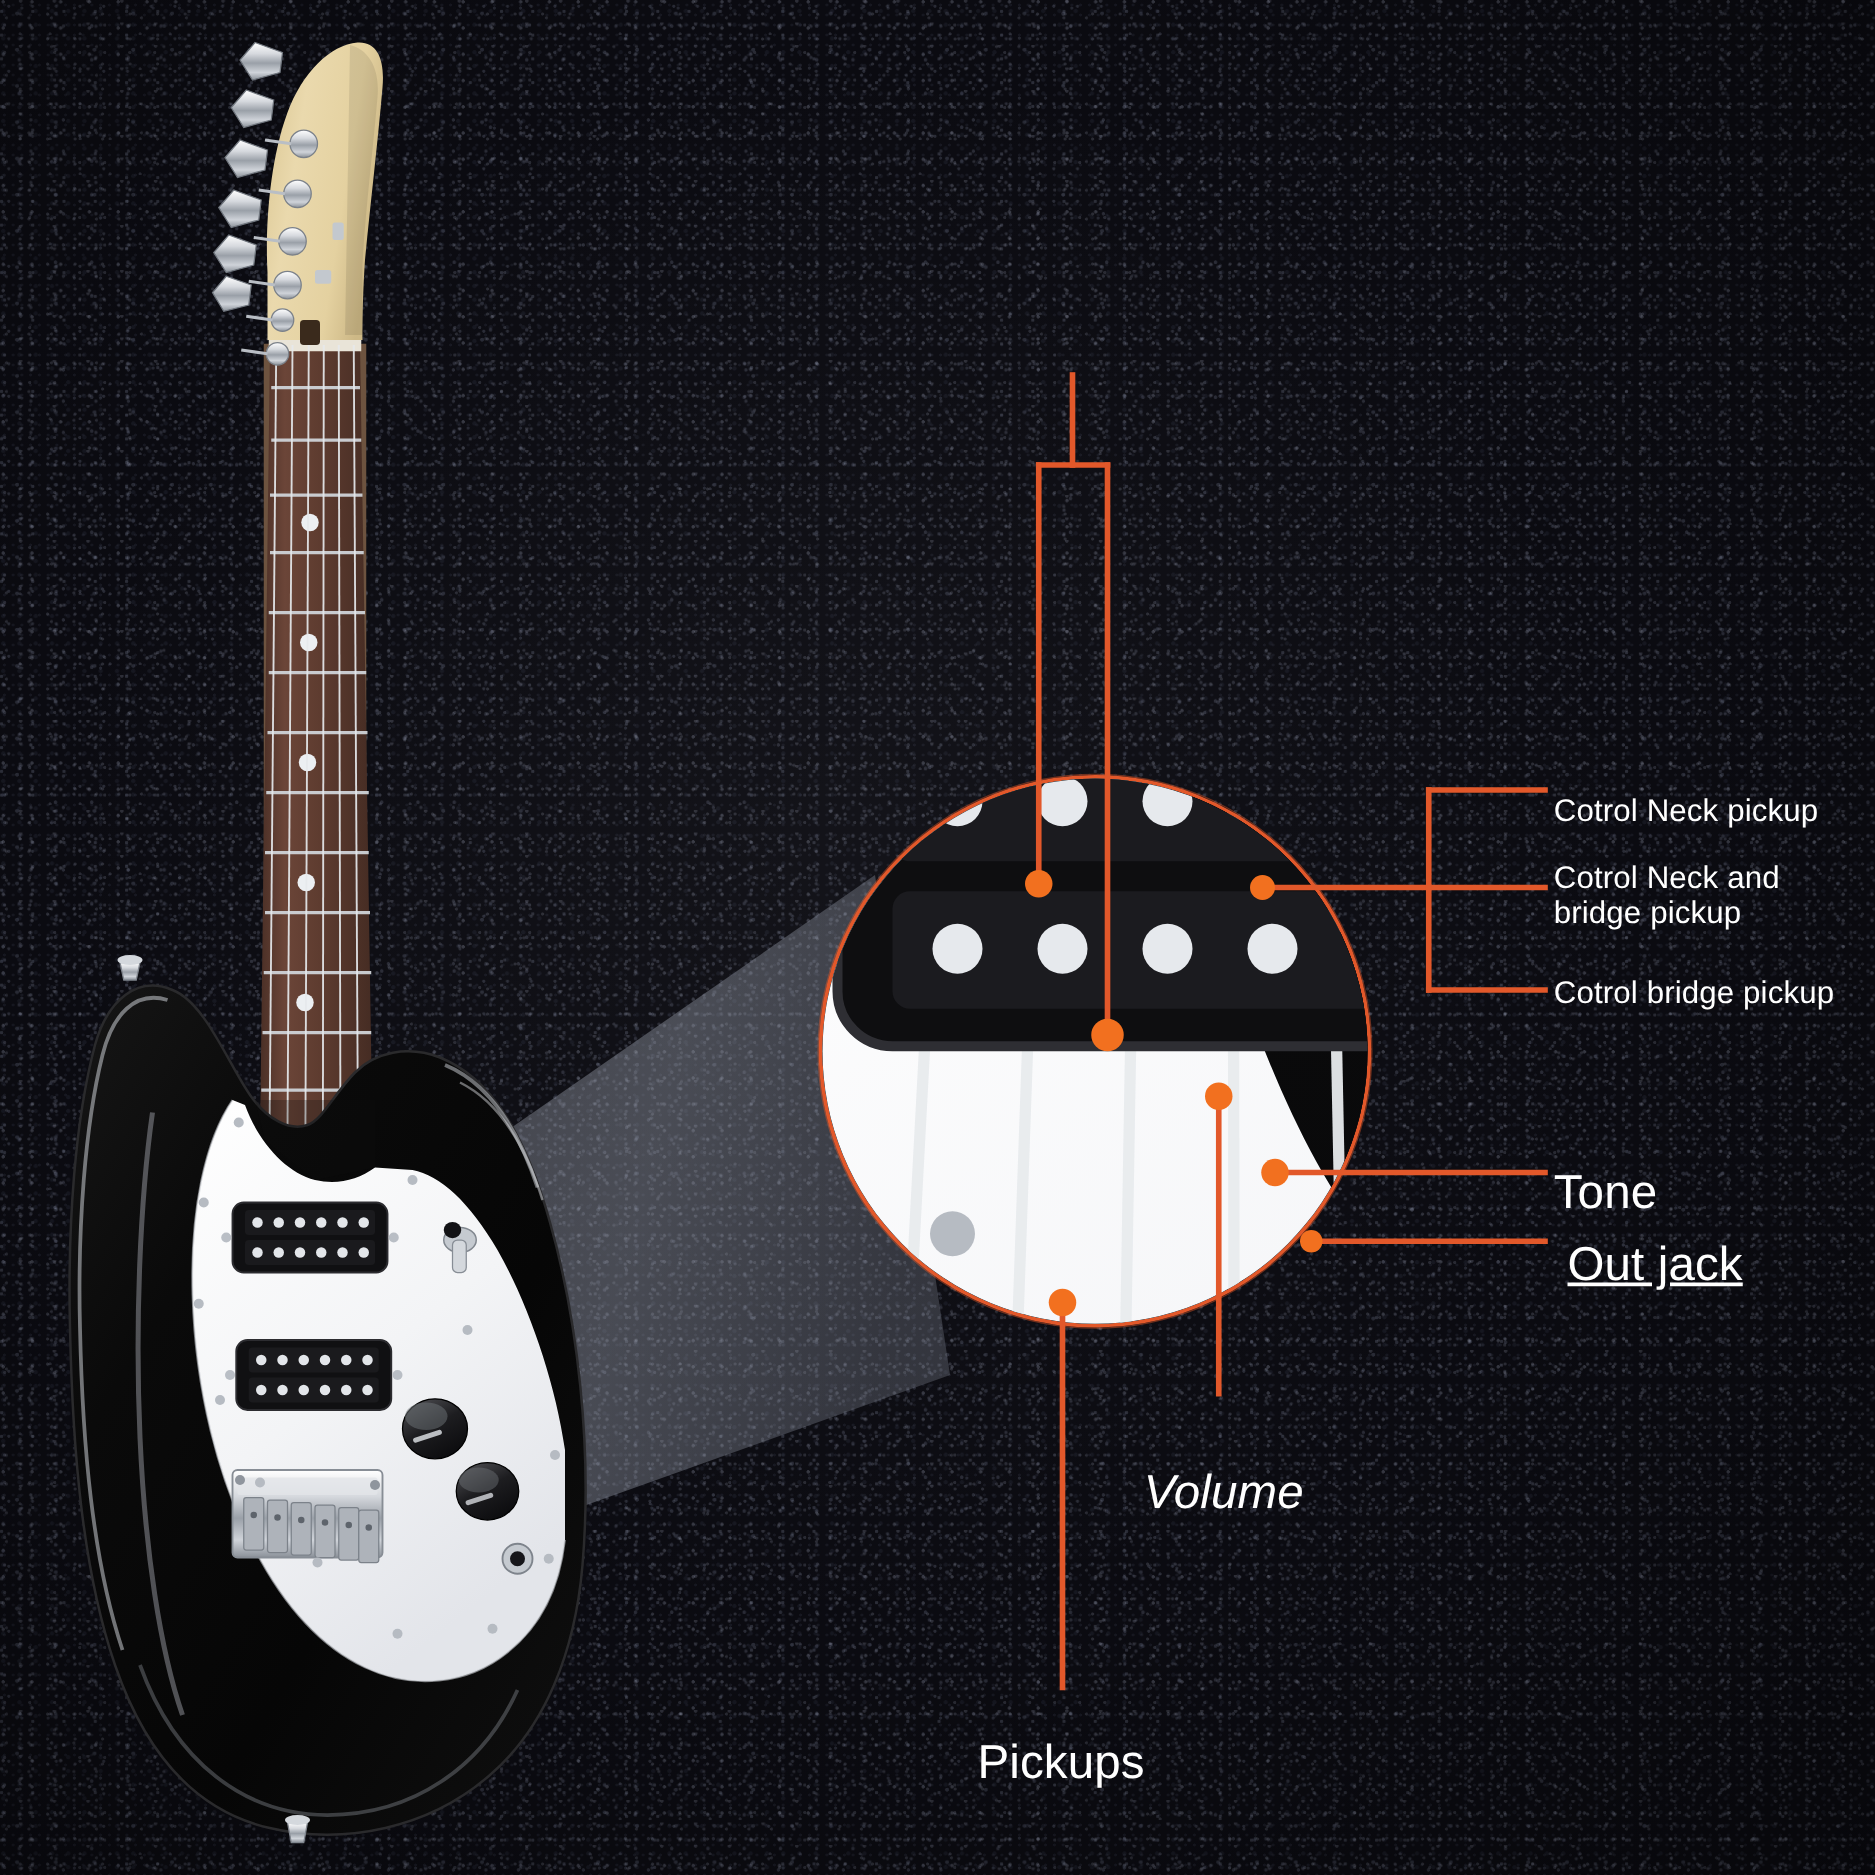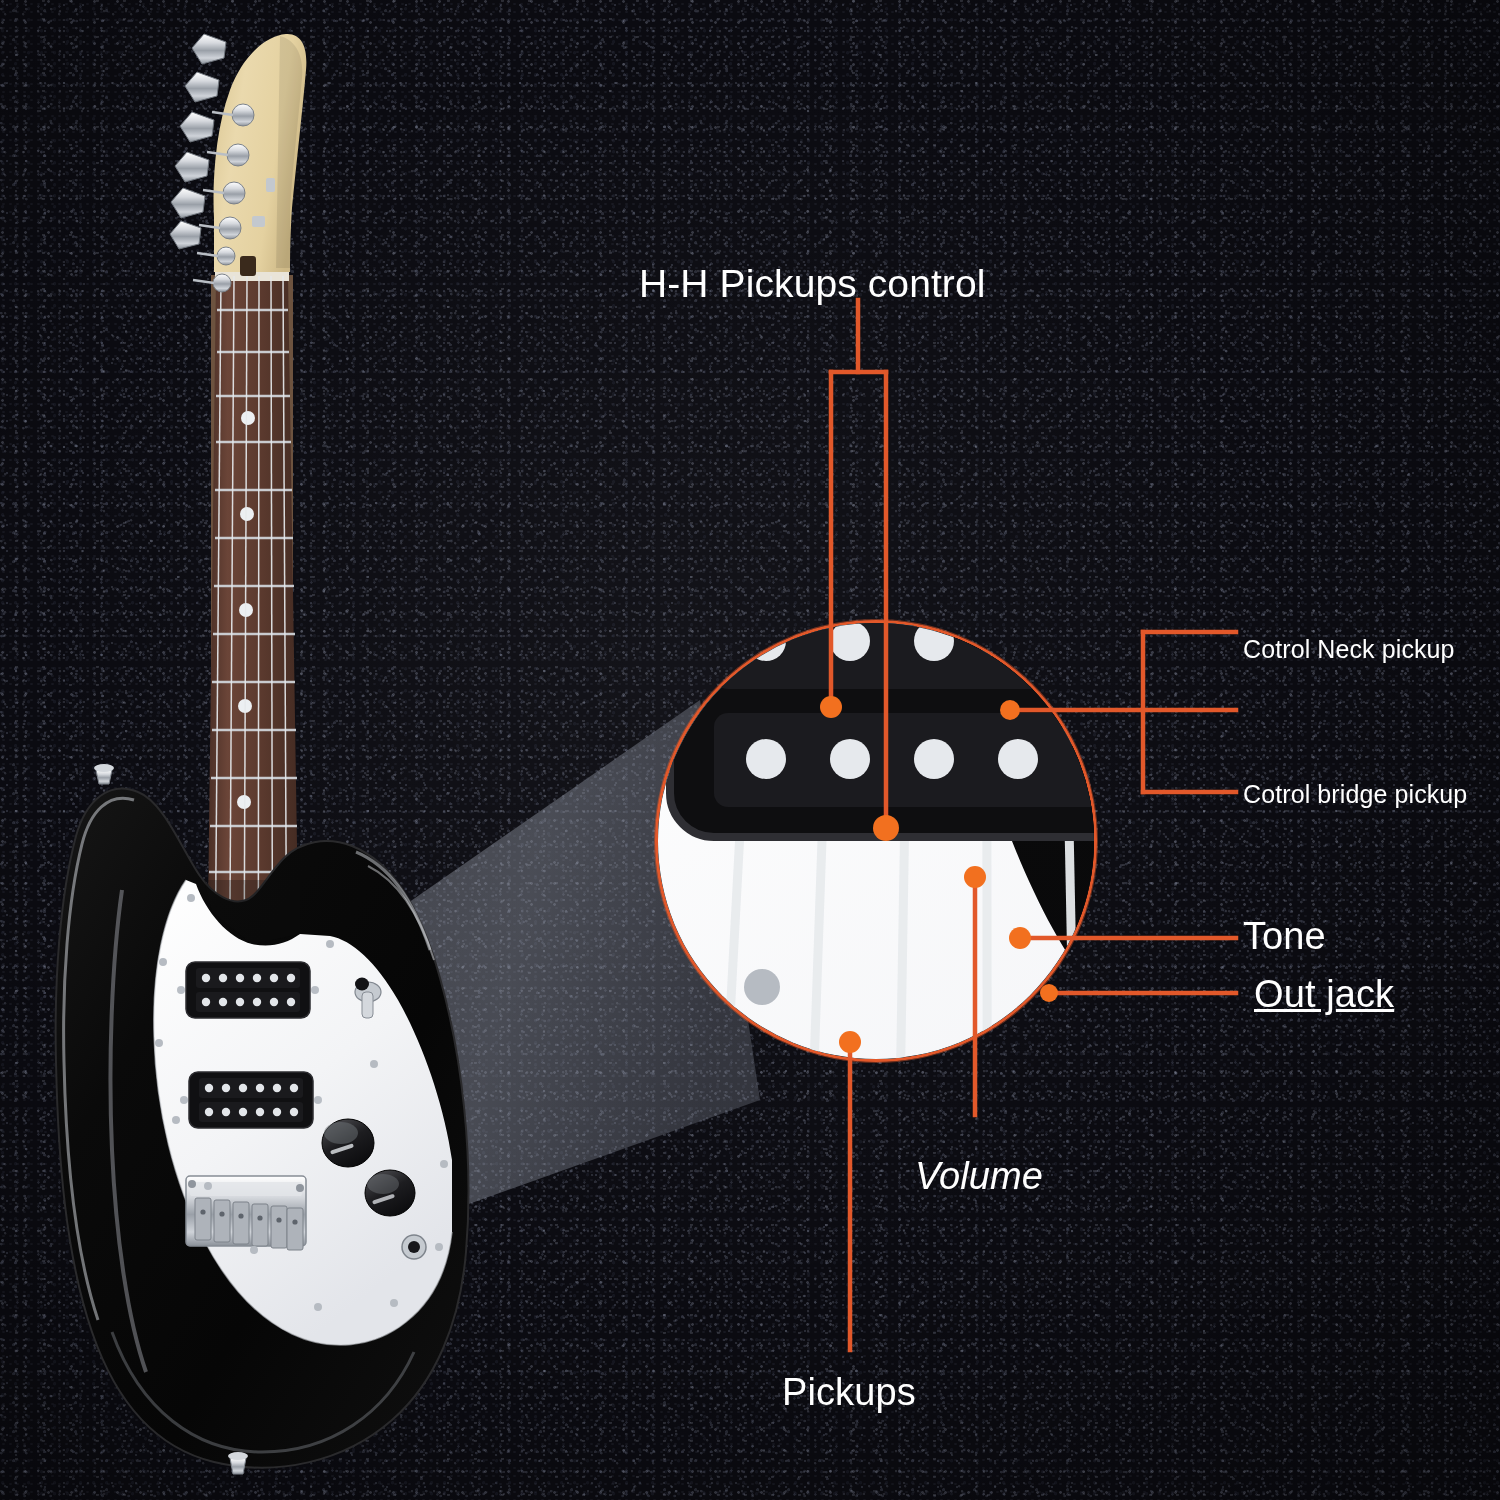--- a/index.html
+++ b/index.html
@@ -42,21 +42,21 @@
     opacity:.85;
   }
   .bg-vig{
     position:absolute; inset:0;
     background:radial-gradient(ellipse at 45% 45%, rgba(255,255,255,.035) 0%, rgba(0,0,0,0) 55%, rgba(0,0,0,.35) 100%);
   }
 
   
   .lbl{ position:absolute; color:#fff; white-space:pre; letter-spacing:.1px; }
   .lbl.title { font-size:39px; font-weight:400; }
-  .lbl.big   { font-size:38px; font-weight:400; }
+  .lbl.big   { font-size:38px; font-weight:400;margin-top:18px; }
   .lbl.small { font-size:25px; font-weight:400; line-height:1.12; }
 
   svg.over{ position:absolute; inset:0; width:1500px; height:1500px; pointer-events:none; }
 
   
   .cone{
     position:absolute; left:0; top:0; width:1500px; height:1500px;
   }
 
   
@@ -598,24 +598,25 @@
       <circle cx="831" cy="707" r="11"></circle>
       <circle cx="886" cy="828" r="13"></circle>
       <circle cx="1010" cy="710" r="10"></circle>
       <circle cx="1020" cy="938" r="11"></circle>
       <circle cx="1049" cy="993" r="9"></circle>
       <circle cx="975" cy="877" r="11"></circle>
       <circle cx="850" cy="1042" r="11"></circle>
     </g>
   </svg>
 
-  <div class="lbl title" style="left:639px; top:262px;">H-H Pickups control</div>
 
   <div class="lbl small" style="left:1243px; top:619px;margin-top:16px;">Cotrol Neck pickup</div>
 
+  <div class="lbl small" style="left:1243px; top:688px;">Cotrol Neck and
+bridge pickup</div>
 
   <div class="lbl small" style="left:1243px; top:780px;">Cotrol bridge pickup</div>
 
   <div class="lbl big" style="left:1243px; top:915px;">Tone</div>
 
   <div class="lbl big" style="left:1254px; top:973px;text-decoration:underline;">Out jack</div>
 
   <div class="lbl big" style="left:915px; top:1155px;font-style:italic;">Volume</div>
 
   <div class="lbl big" style="left:782px; top:1371px;">Pickups</div>

